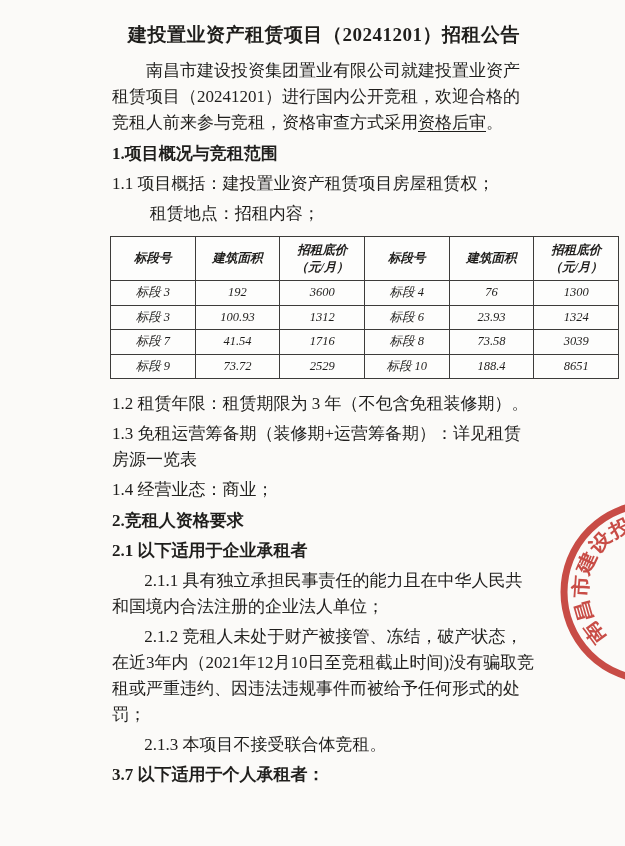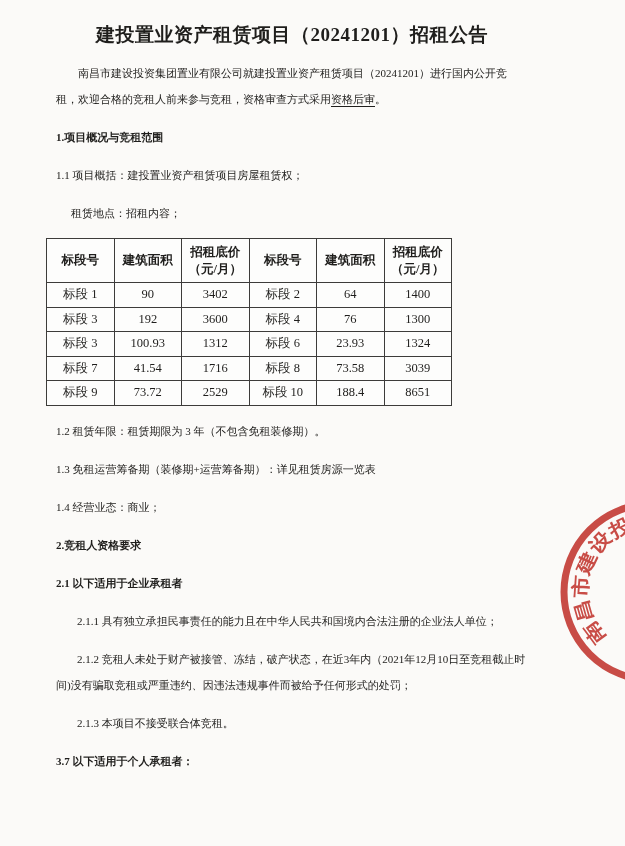--- a/index.html
+++ b/index.html
@@ -7,45 +7,46 @@
   body {
     width: 625px; height: 846px;
     background: #fbfaf8;
     font-family: "Liberation Serif", "DejaVu Serif", serif;
     color: #1f1e1c;
     overflow: hidden;
     position: relative;
   }
   .page {
     position: absolute; inset: 0;
-    padding: 22px 85px 0 44px;
+    padding: 22px 85px 0 108px;
   }
   .doc-title {
     font-size: 19px; font-weight: bold;
     text-align: center;
     margin: 0 0 10px 0;
     letter-spacing: 0.5px;
     white-space: nowrap;
   }
-  p { margin: 12px; font-size: 11px; line-height: 26px; }
+  p { margin: 4px; font-size: 17px; line-height: 26px; }
   .intro { text-indent: 2em; }
   .u { text-decoration: underline; text-underline-offset: 3px; }
   .heading { font-weight: bold; margin-top: 5px; }
   .sub-bold { font-weight: bold; margin-top: 4px; }
   .item { margin-top: 1px; }
   .indent-block { margin-left: 2.45em; }
   .para-indent { text-indent: 1.9em; }
   .gap-top { margin-top: 12px; }
 
   table.lot-table {
     border-collapse: collapse;
     table-layout: fixed;
-    width: 406px;
+    width: 509px;
     margin: 9px 0 4px 2px;
     background: #fdfdfc;
+    font-style: italic;
   }
   table.lot-table th, table.lot-table td {
     border: 1.4px solid #3d3c3a;
     text-align: center;
     vertical-align: middle;
     padding: 0;
     font-size: 12.5px;
     overflow: hidden;
   }
   table.lot-table th {
@@ -105,28 +106,20 @@
             <div>建筑面积</div>
           </th>
           <th>
             <div>招租底价</div>
             <div>（元/月）</div>
           </th>
         </tr>
     </thead>
     <tbody>
         <tr>
-          <td>标段 1</td>
-          <td>90</td>
-          <td>3402</td>
-          <td>标段 2</td>
-          <td>64</td>
-          <td>1400</td>
-        </tr>
-        <tr>
           <td>标段 3</td>
           <td>192</td>
           <td>3600</td>
           <td>标段 4</td>
           <td>76</td>
           <td>1300</td>
         </tr>
         <tr>
           <td>标段 3</td>
           <td>100.93</td>

